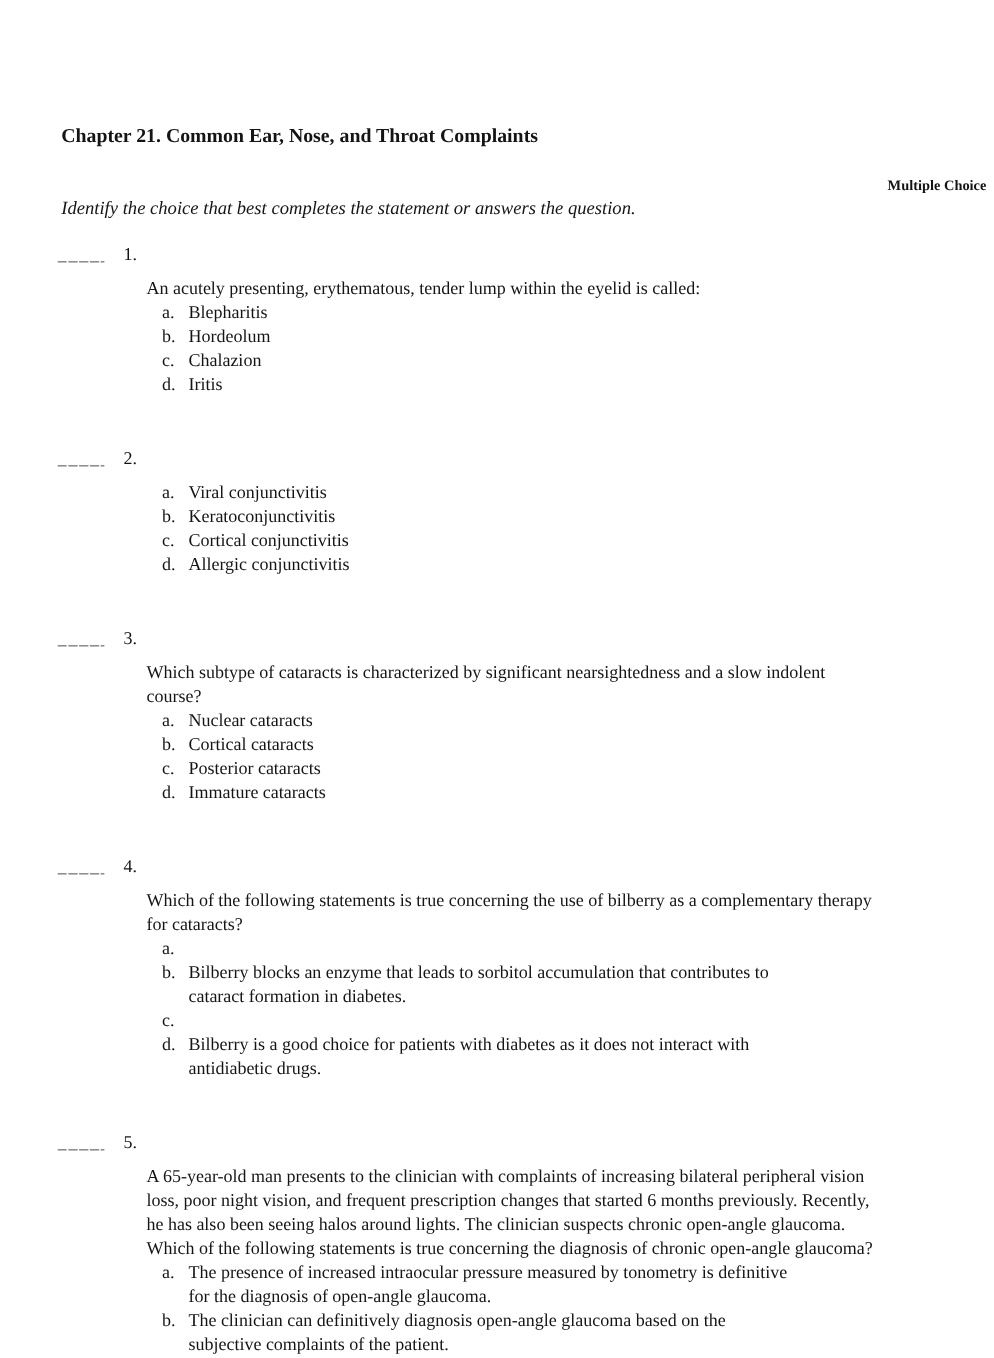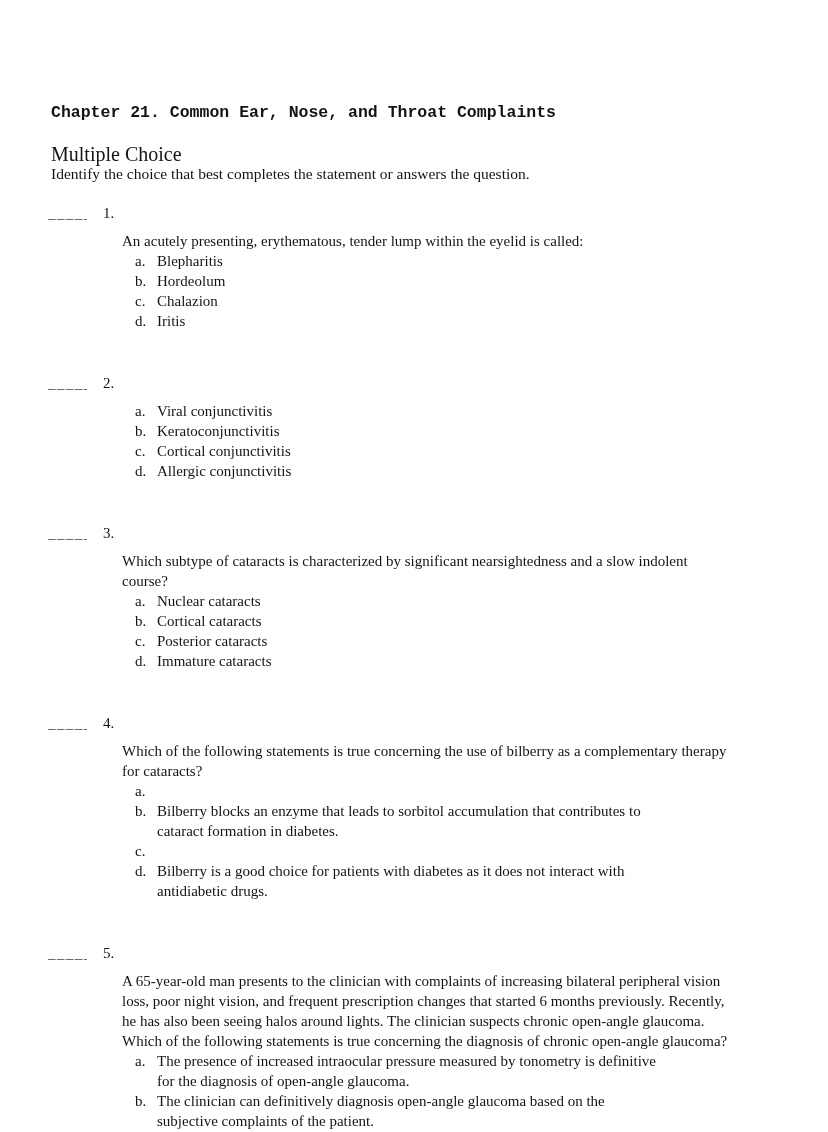--- a/index.html
+++ b/index.html
@@ -20,29 +20,30 @@
     box-sizing: border-box;
     width: 828px;
     height: 1132px;
     padding: 103px 6px 0 51px;
   }
   .doc-title {
     font-size: 16.5px;
     font-weight: bold;
     line-height: 20px;
     margin: 0 0 21px 0;
-    font-family: Liberation Mono, monospace;
   }
   .section-heading {
-    font-size: 20px;
-    font-weight: normal;
+    font-size: 12px;
+    font-weight: bold;
     line-height: 20px;
     margin: 0;
+    text-align: right;
   }
   .instructions {
+    font-style: italic;
     font-size: 15.5px;
     line-height: 20px;
     margin: 0 0 19px 0;
   }
   .question {
     display: flex;
     align-items: flex-start;
     margin-bottom: 42px;
   }
   .answer-blank {

